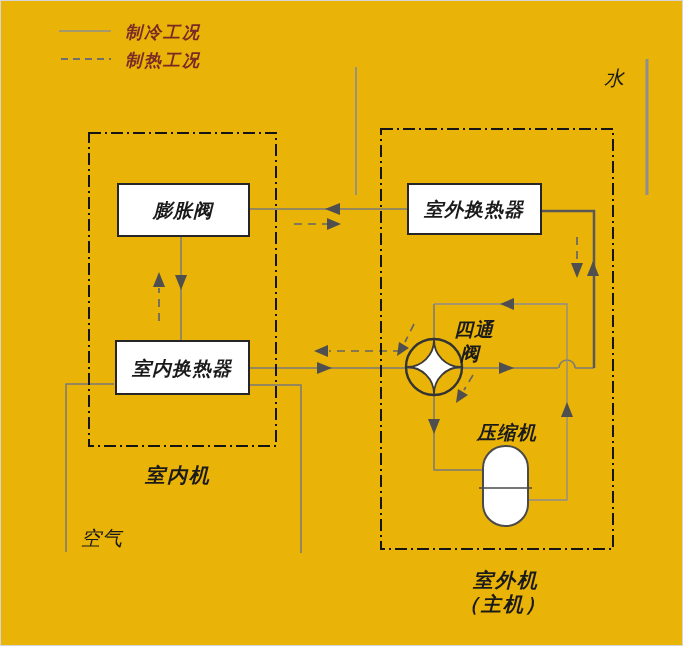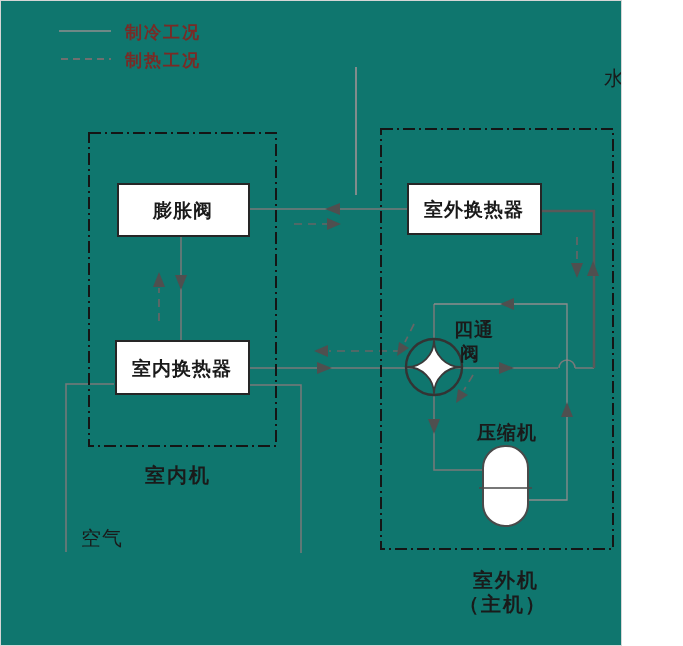--- a/index.html
+++ b/index.html
@@ -1,19 +1,19 @@
 <!DOCTYPE html>
 <html><head>
 <meta charset="utf-8">
 <style>
   html,body { margin:0; padding:0; background:#fff; }
   .canvas {
-    position:relative; width:622px; height:646px;
-    background:#0f766e; box-sizing:border-box; border:1px solid #d6d6d6;
-    font-family:"DejaVu Sans", sans-serif; overflow:hidden;
+    position:relative; width:683px; height:646px;
+    background:#eab308; box-sizing:border-box; border:1px solid #d6d6d6;
+    font-family:"DejaVu Sans", sans-serif; overflow:hidden;font-style:italic;
   }
   svg text { font-family:"DejaVu Sans", sans-serif; fill:#1a1a1a; }
   .legend-text { font-size:17px; font-weight:600; letter-spacing:2px; fill:#7a2a25; }
   .comp-label  { font-size:19px; font-weight:600; letter-spacing:1px; }
   .unit-label  { font-size:20px; font-weight:bold; letter-spacing:2px; }
   .misc-label  { font-size:20px; letter-spacing:1px; }
   .pipe   { stroke:#7a7a7a; stroke-width:1.5; fill:none; }
   .pipe-heavy { stroke:#595959; stroke-width:2.5; fill:none; }
   .pipe-light { stroke:#8d8d8d; stroke-width:1.3; fill:none; }
   .dashed { stroke:#666666; stroke-width:1.7; fill:none; stroke-dasharray:8 6; }

